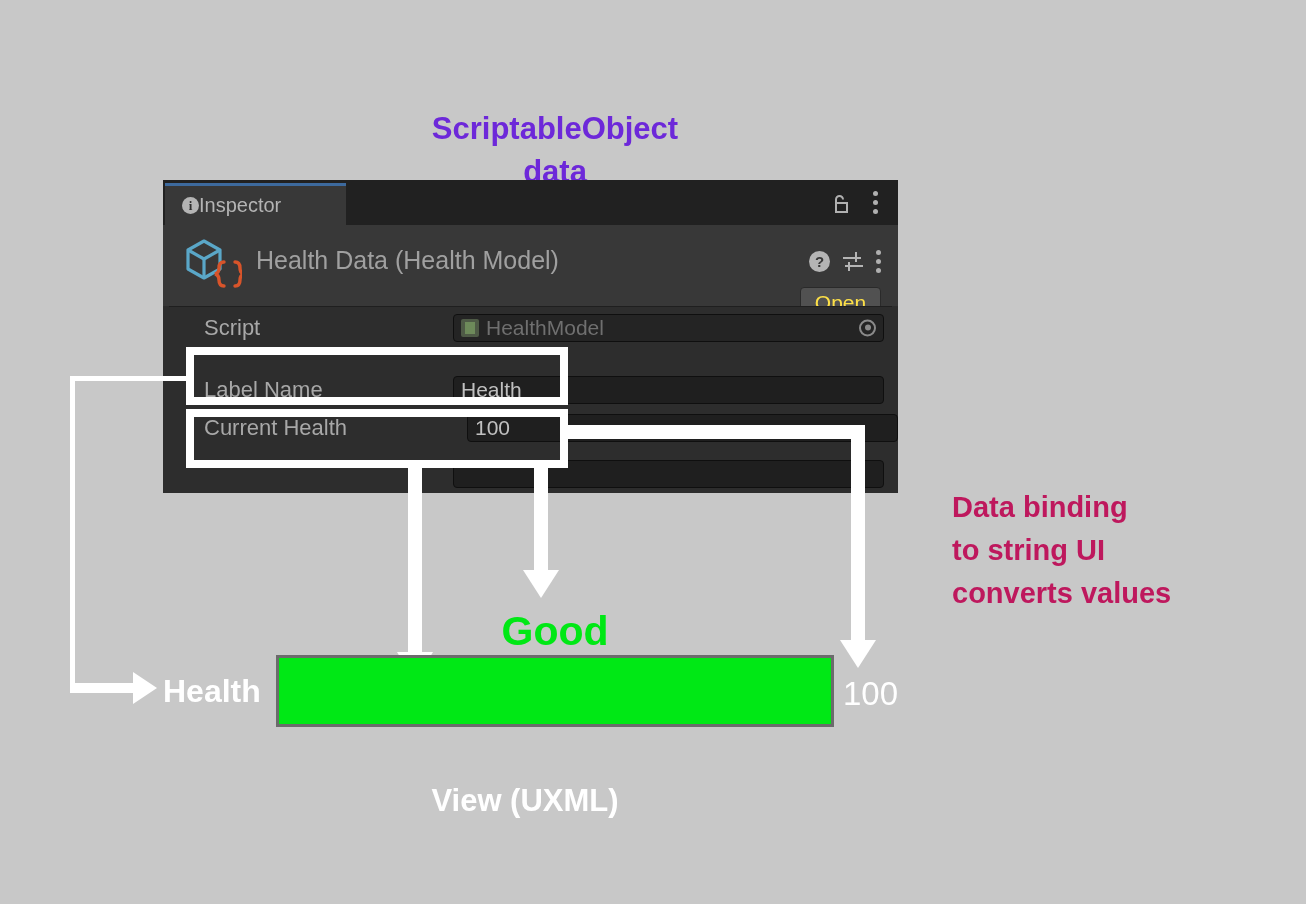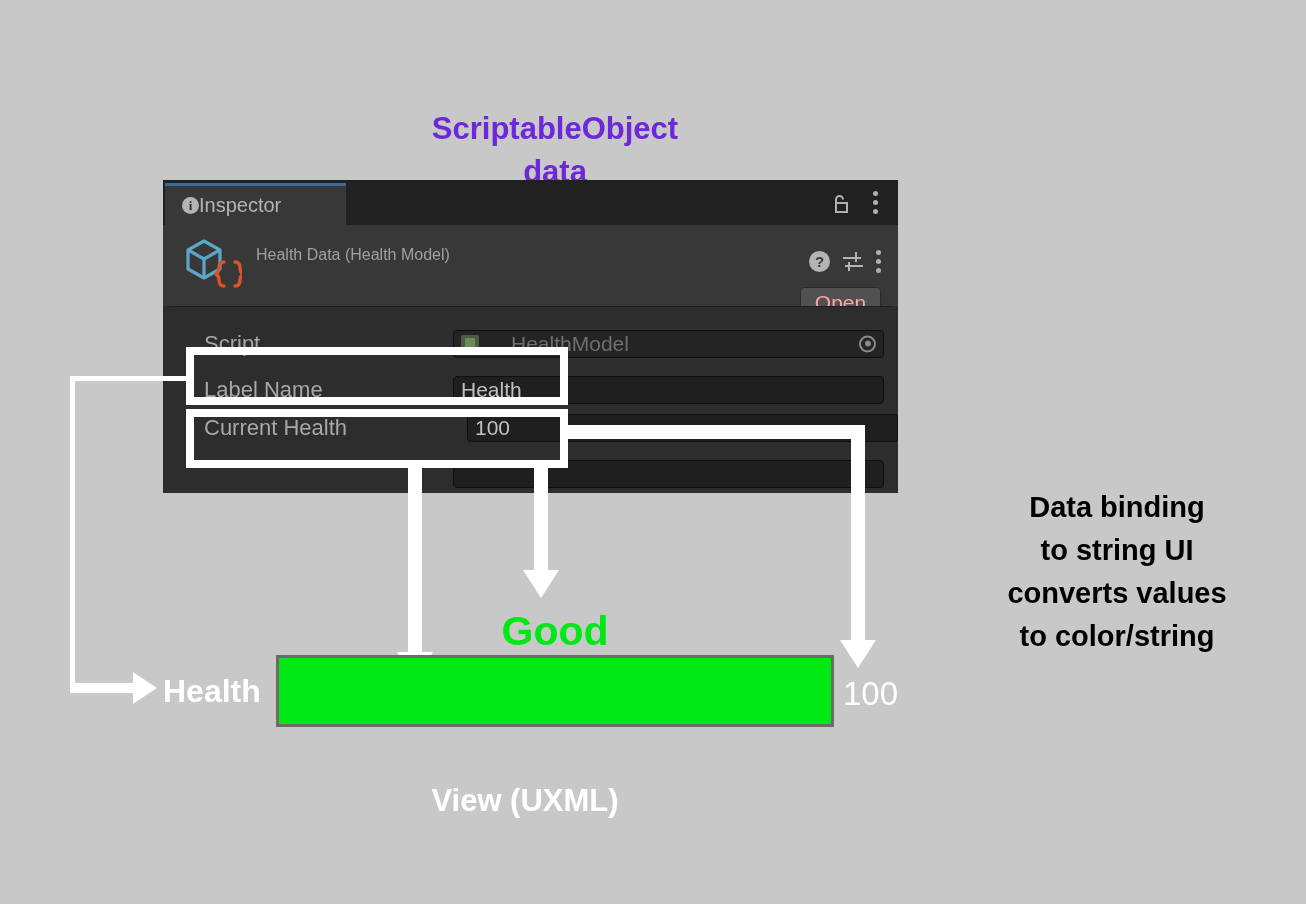--- a/index.html
+++ b/index.html
@@ -28,22 +28,22 @@
   #bottom-caption{
     left:0;top:783px;width:1050px;
     text-align:center;
     color:#ffffff;
     font-size:31px;font-weight:bold;
   }
 
   
   #right-caption{
     left:952px;top:486px;width:330px;
-    text-align:center;
-    color:#000000;
+    text-align:left;
+    color:#be185d;
     font-size:29px;font-weight:bold;
     line-height:43px;
   }
 
   
   #inspector{
     left:163px;top:180px;width:735px;height:313px;
     background:#2d2d2d;
     overflow:hidden;
   }
@@ -84,38 +84,38 @@
   
   #asset-header{
     position:absolute;left:0;top:45px;width:735px;height:81px;
     background:#383838;
   }
   #asset-icon{
     position:absolute;left:21px;top:13px;width:58px;height:55px;
   }
   #asset-title{
     position:absolute;left:93px;top:21px;
-    color:#a0a0a0;font-size:16px;
+    color:#a0a0a0;font-size:25px;
   }
   #header-help{
     position:absolute;left:646px;top:26px;width:21px;height:21px;
     border-radius:50%;background:#b4b4b4;color:#383838;
     font-size:15px;font-weight:bold;
     display:flex;align-items:center;justify-content:center;
   }
   #header-preset{
     position:absolute;left:678px;top:25px;width:24px;height:24px;
   }
   #header-kebab{
     position:absolute;left:713px;top:25px;width:5px;height:23px;
   }
   #open-button{
     position:absolute;left:637px;top:62px;width:81px;height:32px;
     background:#515151;border:1px solid #2a2a2a;border-radius:4px;
-    color:#fca5a5;font-size:21px;
+    color:#fde047;font-size:21px;
     display:flex;align-items:center;justify-content:center;
     box-sizing:border-box;
   }
 
   
   #rows{
     position:absolute;left:0;top:126px;width:735px;height:187px;
     background:#2d2d2d;
   }
   #rows-topline{
@@ -131,21 +131,21 @@
   }
   .prop-field{
     width:431px;height:28px;
     background:#1f1f1f;border:1px solid #0f0f0f;border-radius:4px;
     box-sizing:border-box;
     display:flex;align-items:center;
     padding-left:7px;
     color:#c0c0c0;font-size:21px;
     position:relative;
   }
-  .prop-field.disabled{ color:#6f6f6f; background:#242424;gap:25px;}
+  .prop-field.disabled{ color:#6f6f6f; background:#242424;}
   .script-chip{
     width:18px;height:18px;margin-right:7px;flex:none;
     background:#4e5a46;border-radius:2px;position:relative;
   }
   .script-chip:after{
     content:"";position:absolute;left:4px;top:3px;width:10px;height:12px;
     background:#6d8a5a;
   }
   .obj-picker{
     position:absolute;right:7px;top:50%;transform:translateY(-50%);
@@ -282,21 +282,21 @@
       <div class="kebab-dot"></div>
       <div class="kebab-dot"></div>
     </div>
 
     <div id="open-button">Open</div>
   </div>
 
   <div id="rows">
     <div id="rows-topline"></div>
 
-    <div class="prop-row" style="top:20px;">
+    <div class="prop-row" style="top:4px;">
       <div class="prop-label">Script</div>
       <div class="prop-field disabled">
         <span class="script-chip"></span>
         <span>HealthModel</span>
         <span class="obj-picker">
             <i></i>
           </span>
       </div>
     </div>
 
@@ -344,16 +344,15 @@
 <div class="abs" id="bar-label">Health</div>
 
 <div class="abs" id="health-bar" style="background: rgb(0, 232, 21);"></div>
 
 <div class="abs" id="bar-value">100</div>
 
 <div class="abs" id="right-caption">
   <div>Data binding</div>
   <div>to string UI</div>
   <div>converts values</div>
-  <div>to color/string</div>
 </div>
 
 <div class="abs" id="bottom-caption">View (UXML)</div>
 
 </body></html>

